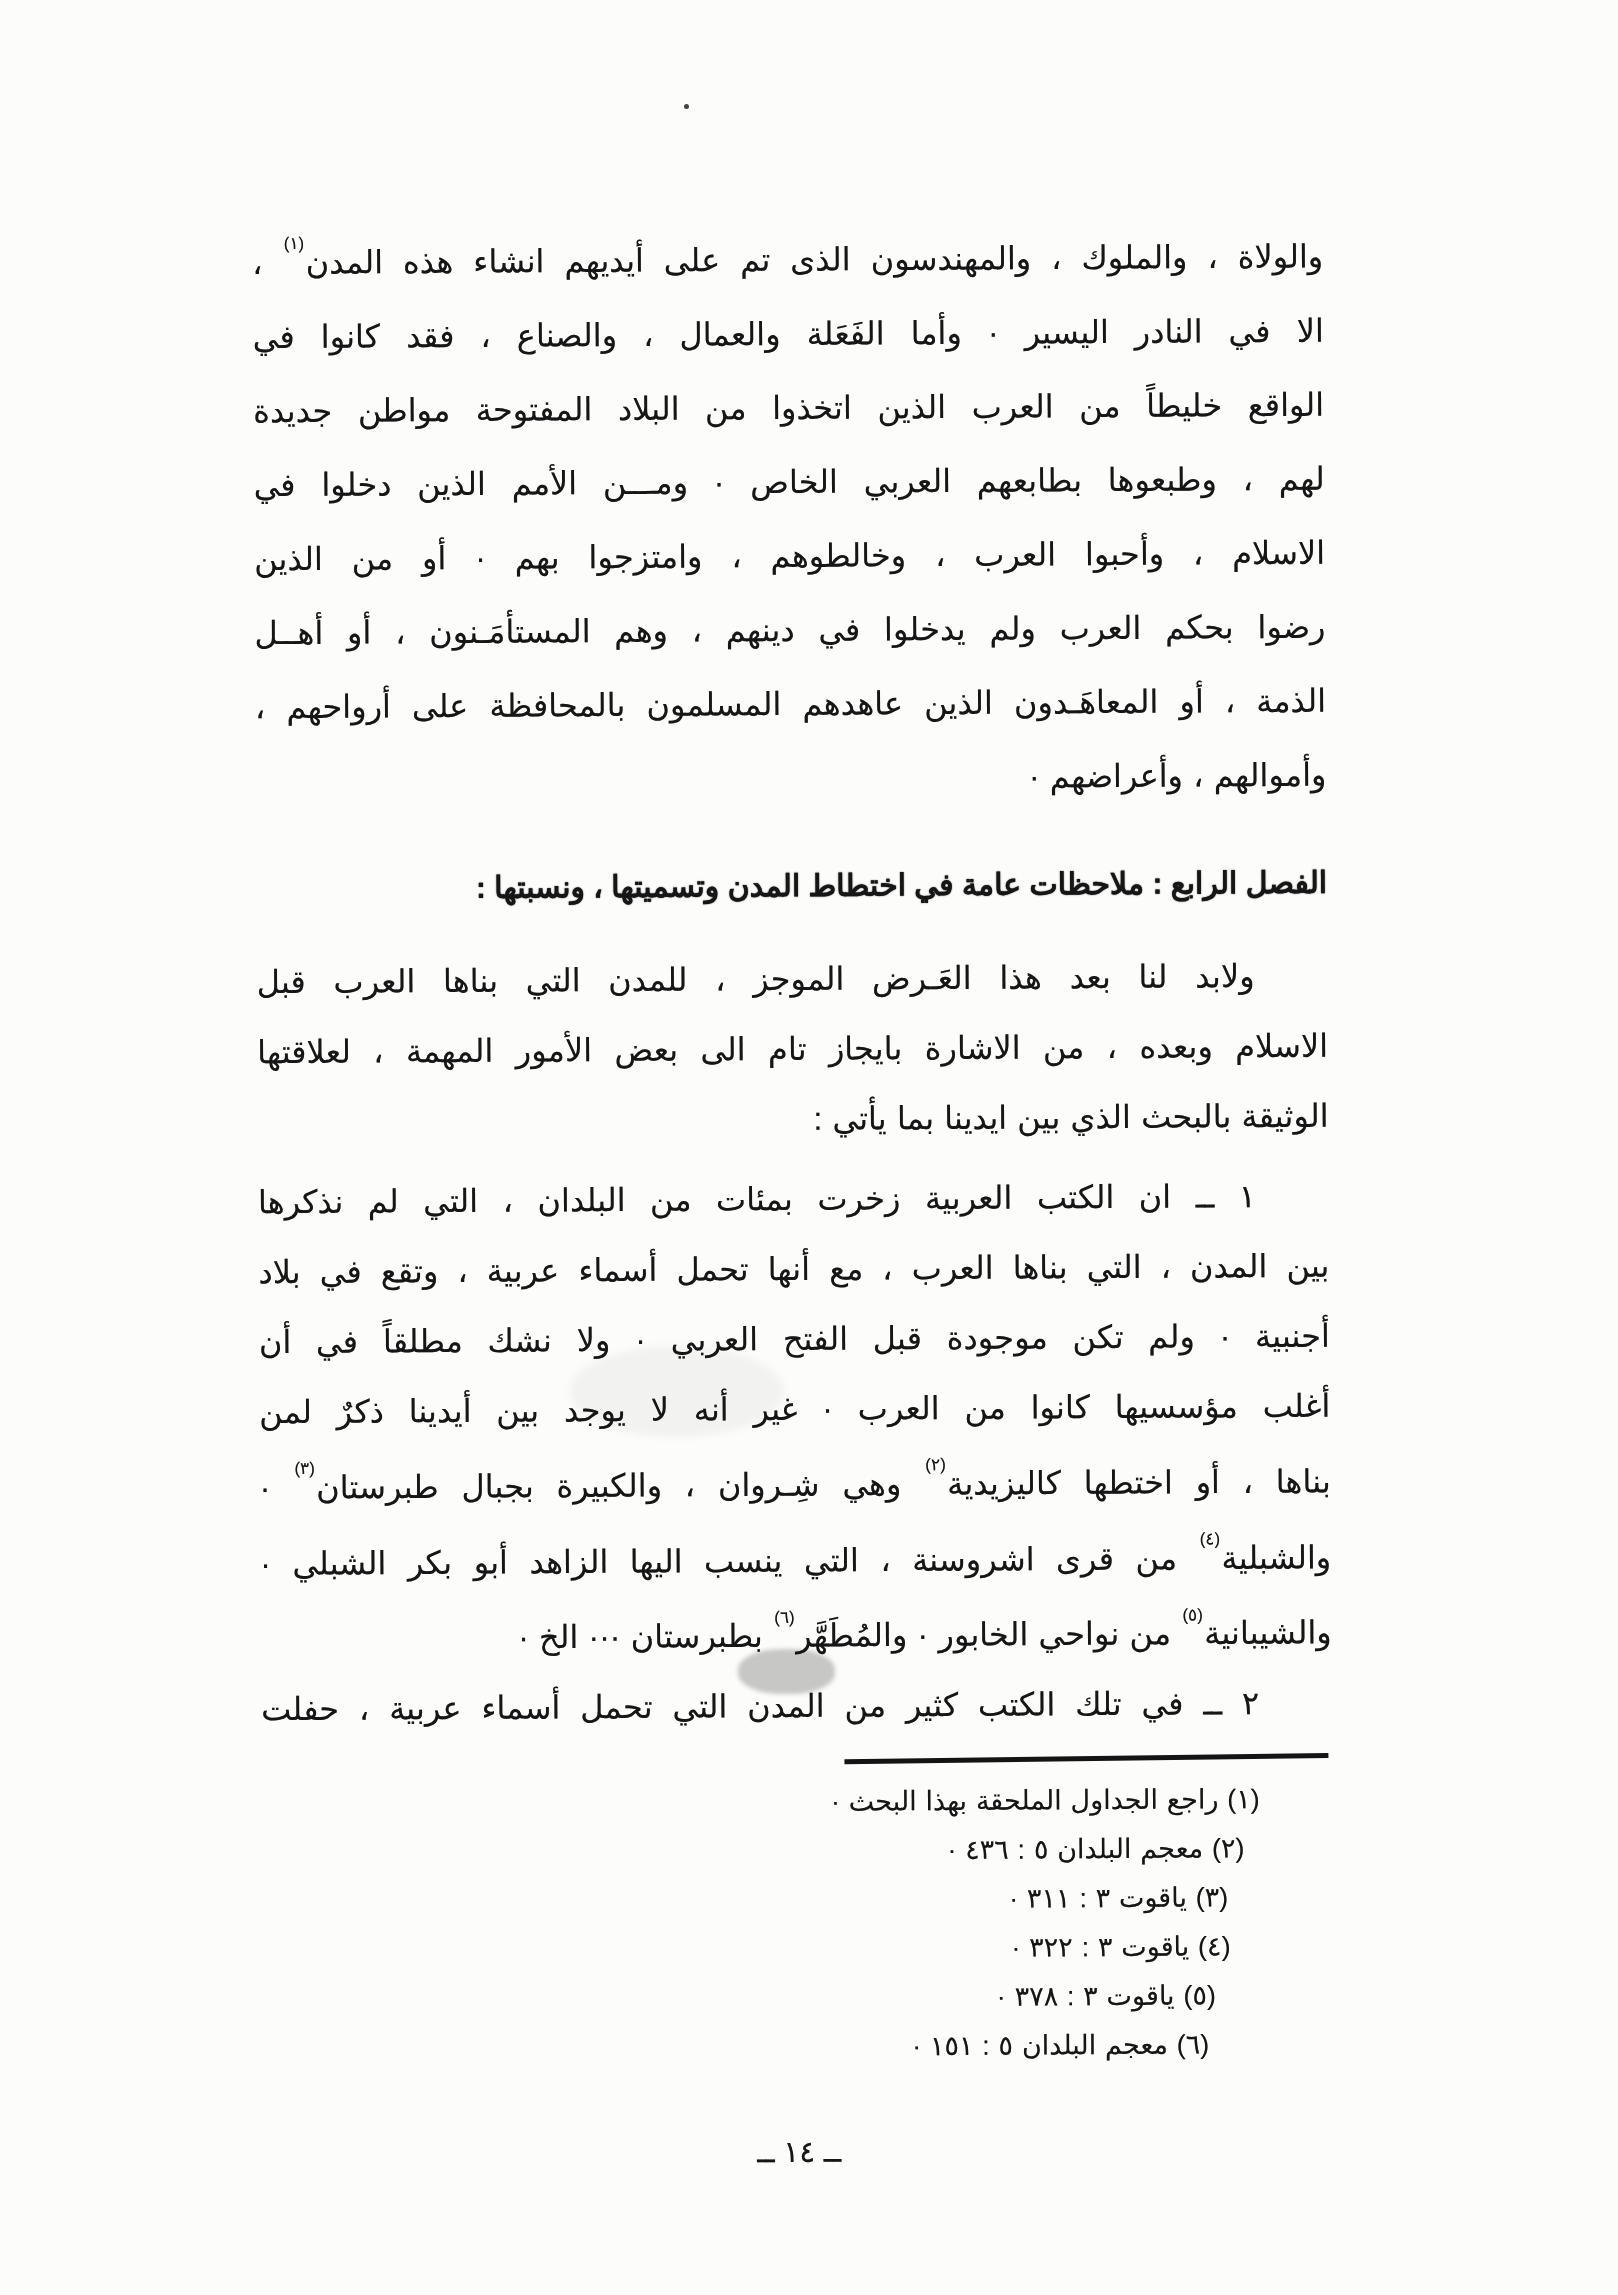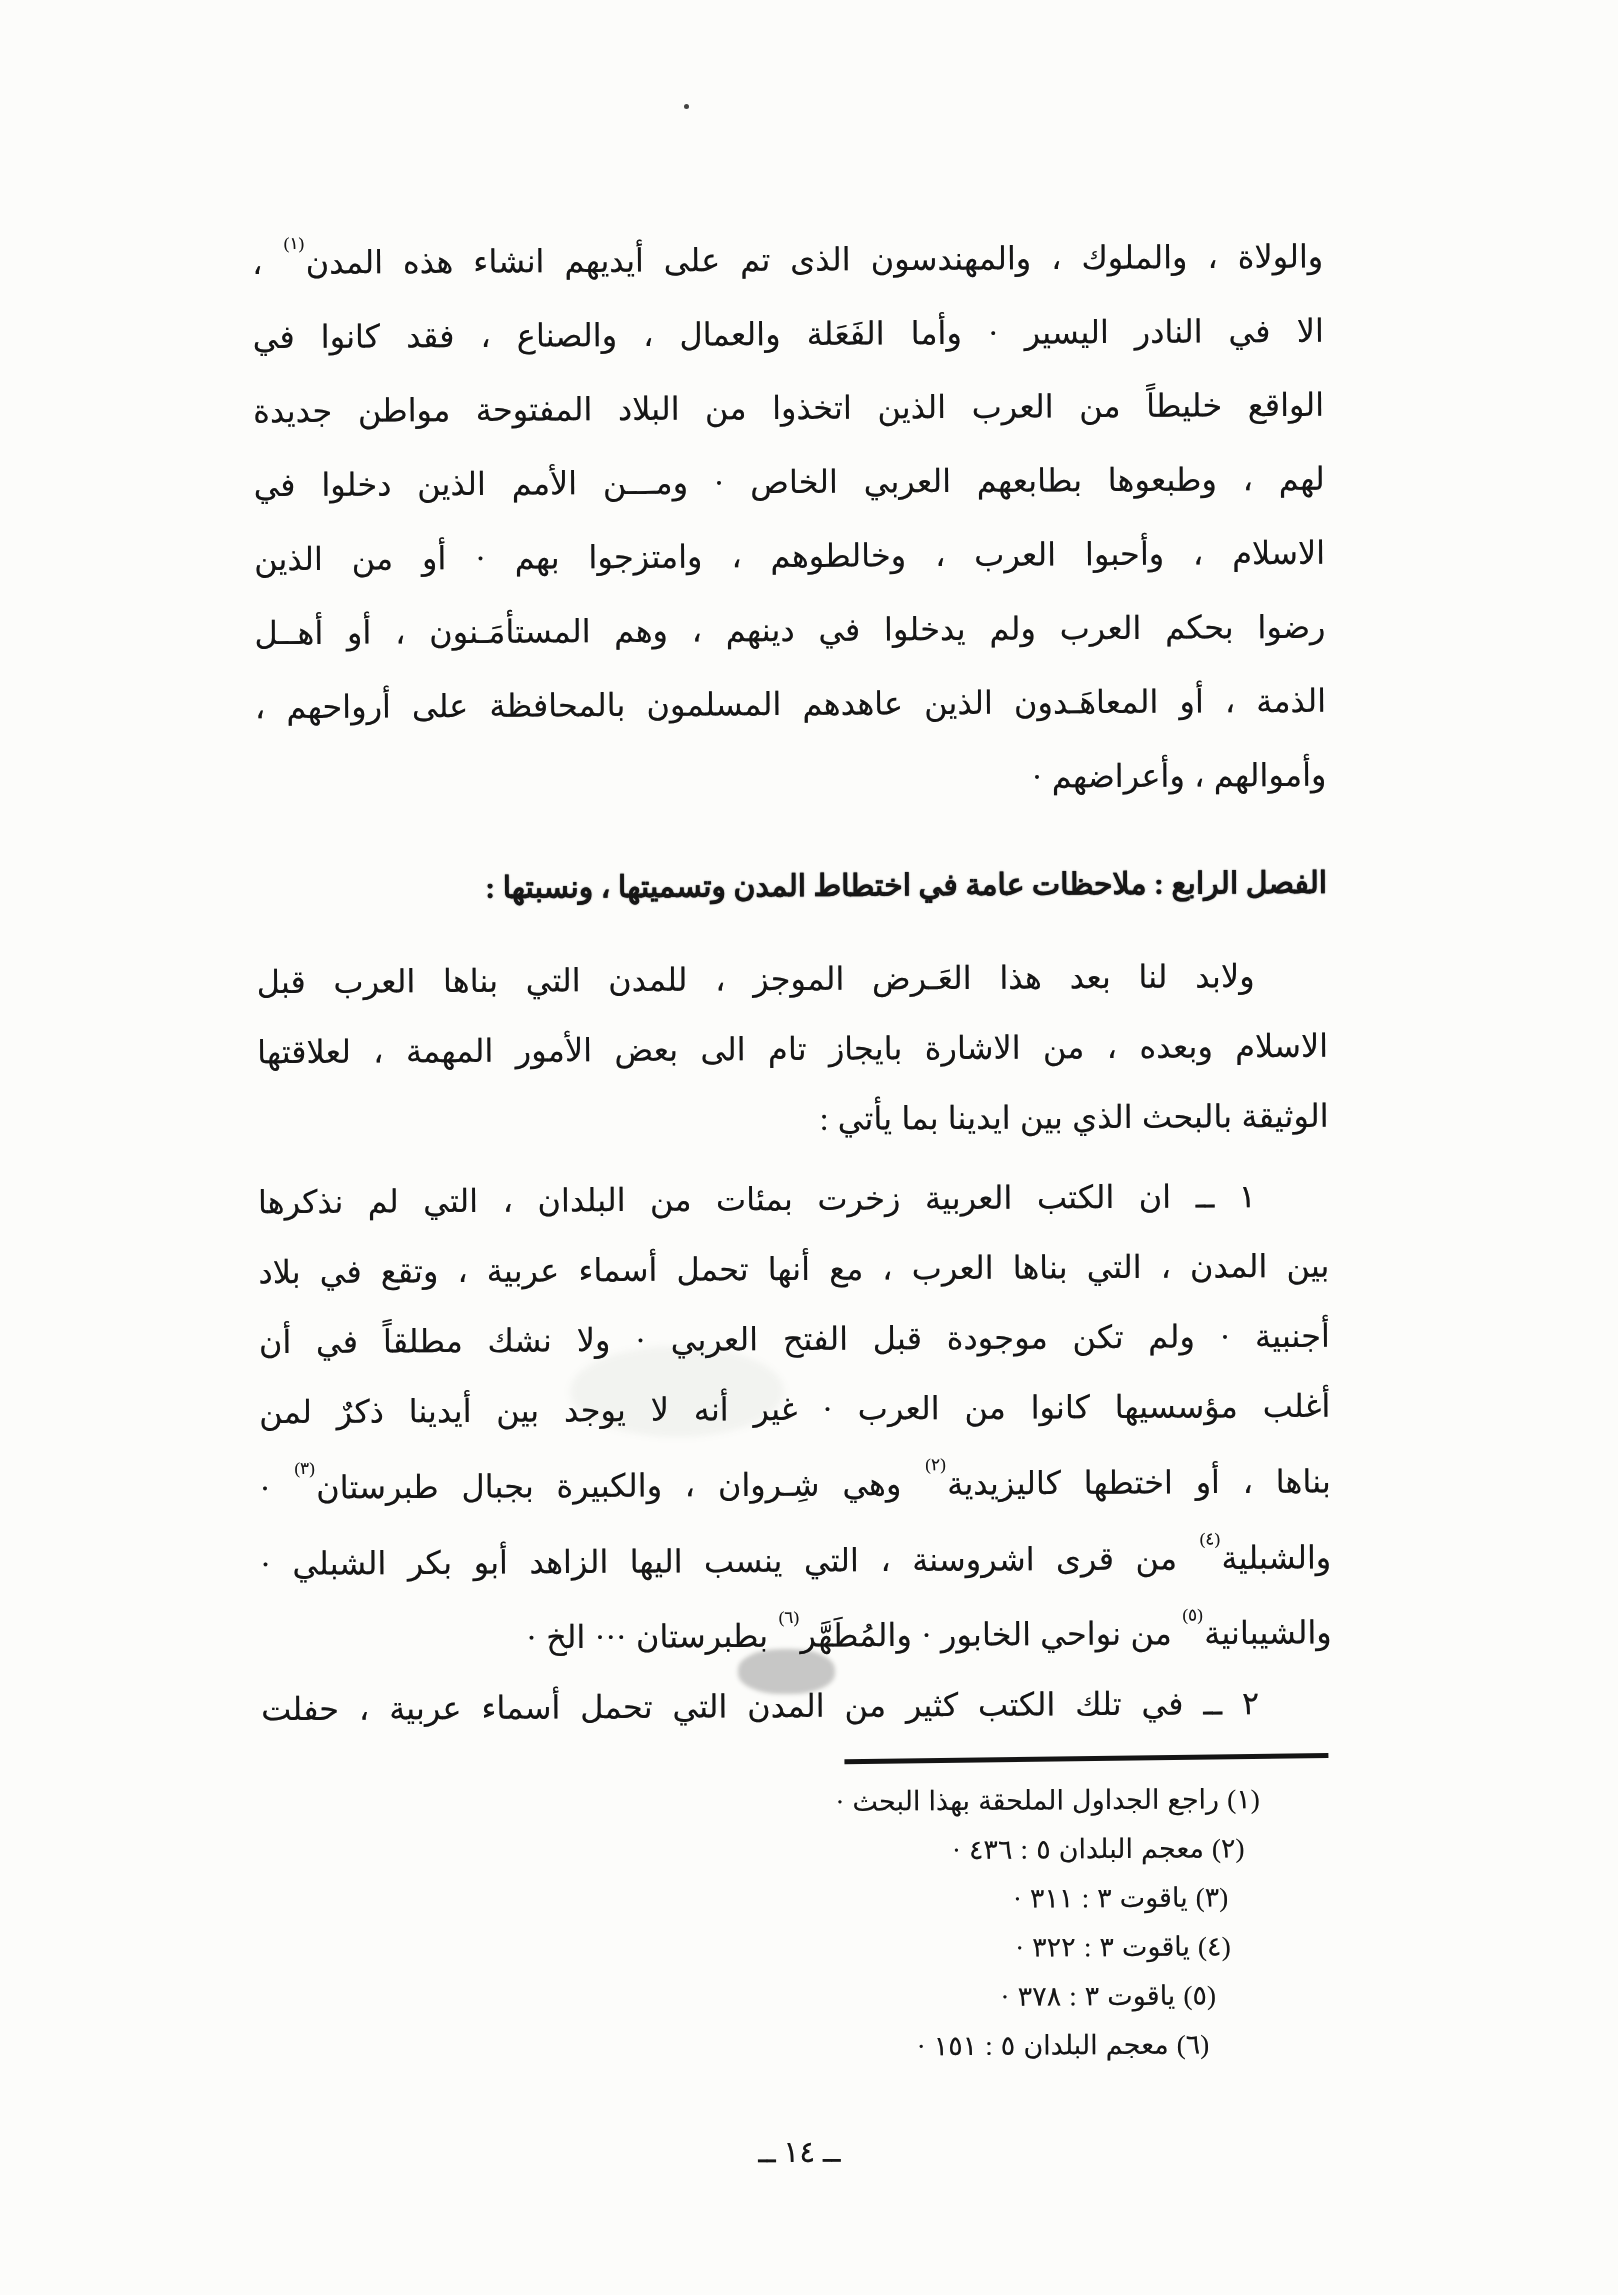--- a/index.html
+++ b/index.html
@@ -1,19 +1,19 @@
 <!DOCTYPE html>
 <html lang="ar" style="font-size:10.4px"><head>
 <meta charset="utf-8">
 <style>
   html,body{margin:0;padding:0;background:#ffffff;}
   .page{
     position:relative; width:1618px; height:2295px;
     background:#fcfcfa; overflow:hidden;
-    font-family:Liberation Serif, serif;
+    font-family:Liberation Sans, sans-serif;
     color:#161616;
   }
   .text-block{
     position:absolute; top:217px; right:295px; width:1071px;
     direction:rtl;
     transform:rotate(-0.35deg);
     transform-origin:50% 0;
     text-shadow:0 0 0.6px rgba(10,10,10,0.45);
   }
   .tline{

